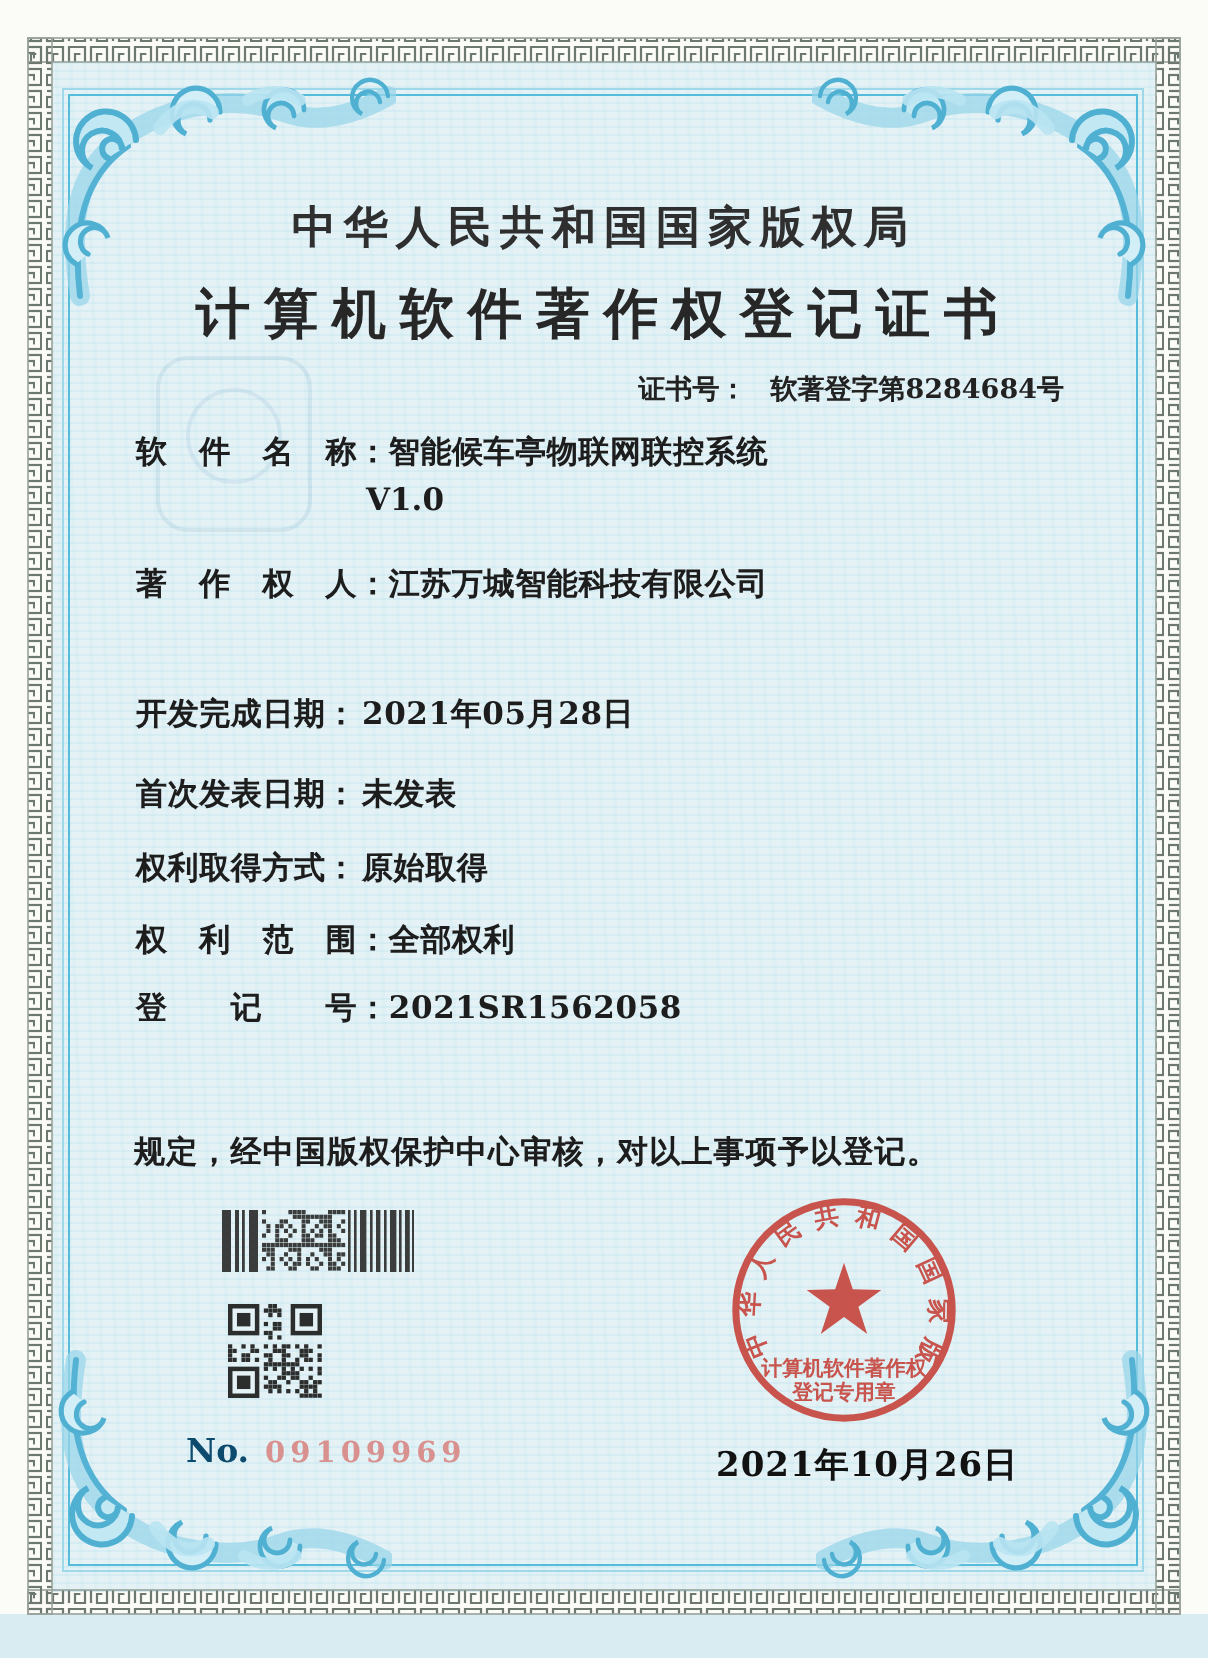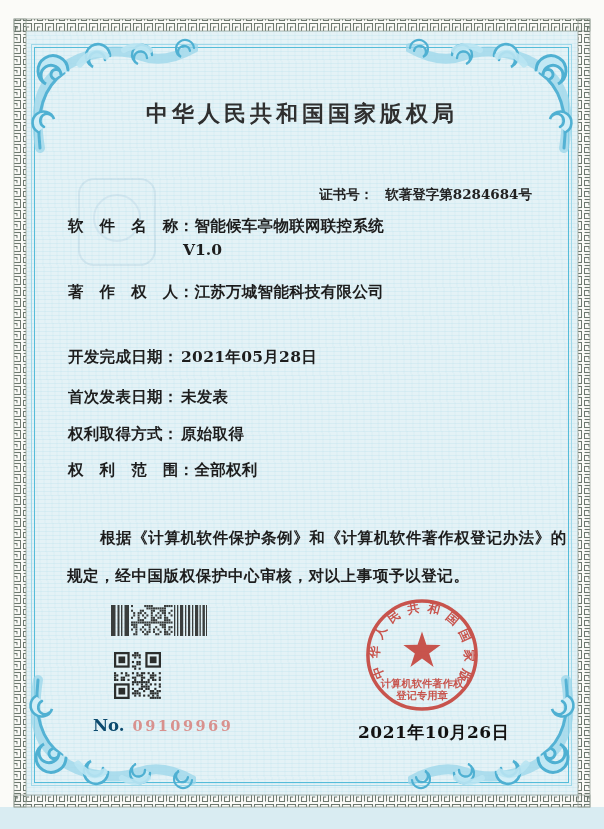--- a/index.html
+++ b/index.html
@@ -139,20 +139,21 @@
   <svg class="flourish fl-bl">
       <use href="#flourish"></use>
     </svg>
   <svg class="flourish fl-br">
       <use href="#flourish"></use>
     </svg>
 
   <div class="watermark"></div>
 
   <div class="authority-title">中华人民共和国国家版权局</div>
+  <div class="cert-title">计算机软件著作权登记证书</div>
 
   <div class="cert-no-line">
     <span class="lab">证书号：</span><span>软著登字第8284684号</span>
   </div>
 
   <div class="field-row" style="top:216px">
     <span class="flabel">软　件　名　称：</span><span>智能候车亭物联网联控系统</span>
   </div>
   <div class="value-line2">V1.0</div>
 
@@ -169,22 +170,24 @@
   </div>
 
   <div class="field-row" style="top:424px">
     <span class="flabel">权利取得方式：</span><span>原始取得</span>
   </div>
 
   <div class="field-row" style="top:460px">
     <span class="flabel">权　利　范　围：</span><span>全部权利</span>
   </div>
 
-
-  <div class="statement-line st1">根据《计算机软件保护条例》和《计算机软件著作权登记办法》的</div>
+  <div class="field-row" style="top:494px">
+    <span class="flabel">登　　记　　号：</span><span>2021SR1562058</span>
+  </div>
+
   <div class="statement-line st2">规定，经中国版权保护中心审核，对以上事项予以登记。</div>
 
   <svg class="barcode" id="barcode-svg" width="96" height="31" viewBox="0 0 96 31">
       <rect x="0" y="0" width="4.5" height="31" fill="#3a3d3c"></rect>
       <rect x="6.5" y="0" width="2" height="31" fill="#3a3d3c"></rect>
       <rect x="10" y="0" width="1.4" height="31" fill="#3a3d3c"></rect>
       <rect x="13.5" y="0" width="4.5" height="31" fill="#3a3d3c"></rect>
       <rect x="63" y="0" width="1.3" height="31" fill="#3a3d3c"></rect>
       <rect x="66" y="0" width="1.3" height="31" fill="#3a3d3c"></rect>
       <rect x="69" y="0" width="3.2" height="31" fill="#3a3d3c"></rect>

